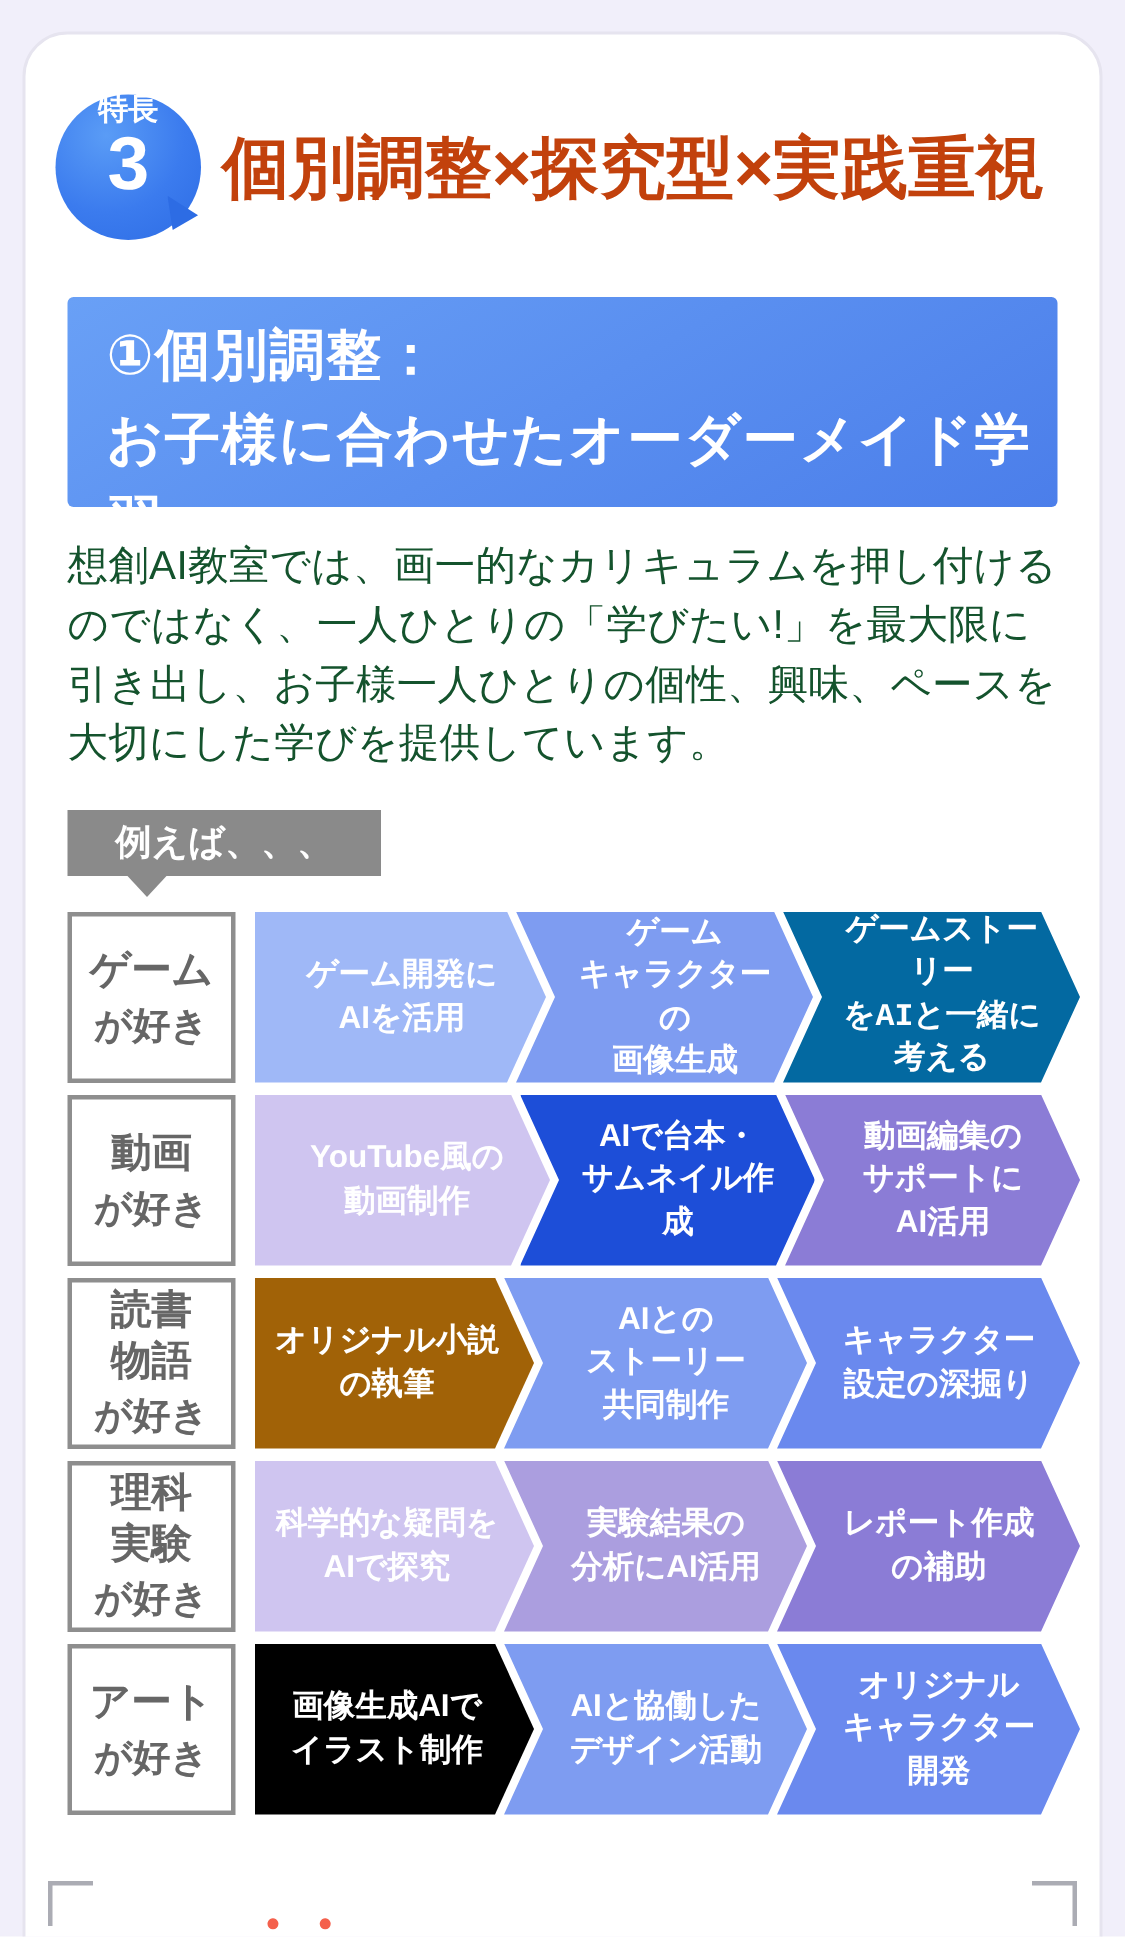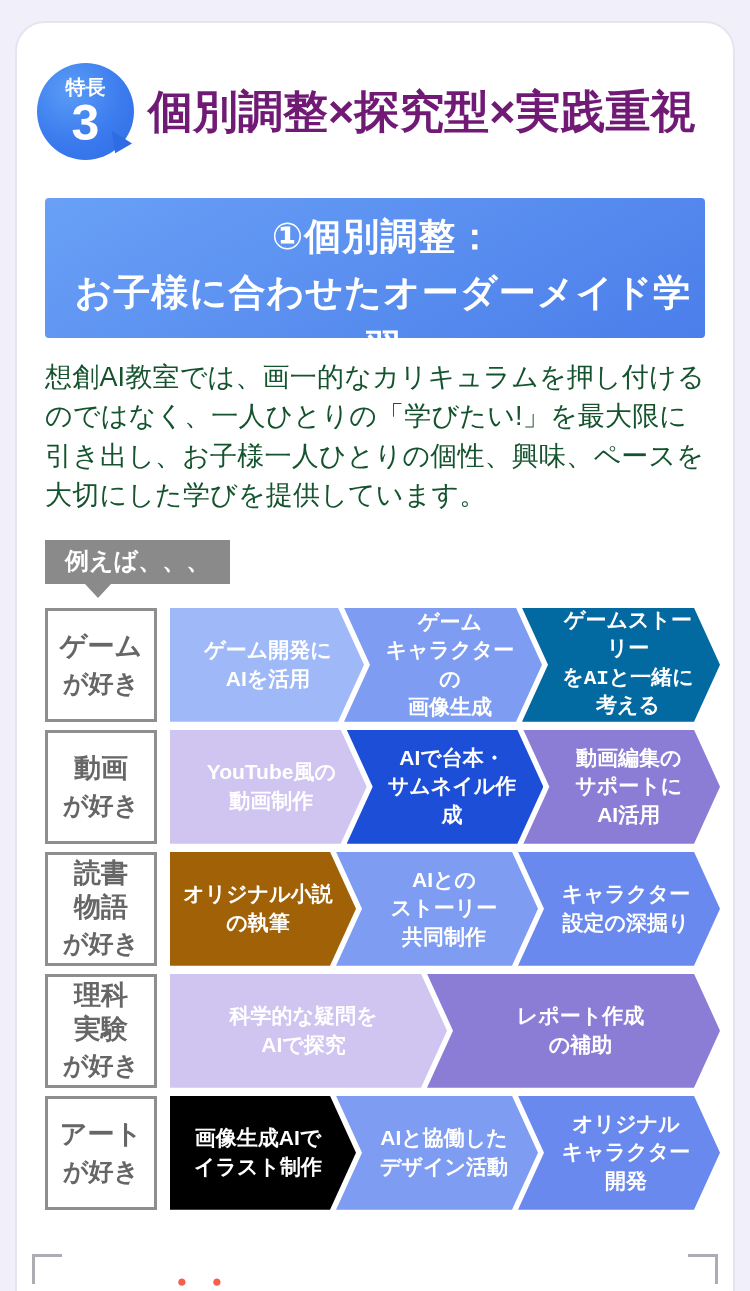--- a/index.html
+++ b/index.html
@@ -12,55 +12,55 @@
   .card {
     position:absolute; left:15px; top:21px; width:720px; height:1380px;
     background:#ffffff; border:2px solid #e6e4ef; border-radius:30px;
   }
 
   
   .title-row { display:flex; align-items:center; gap:14px; margin:40px 18px 0 20px; }
   .badge {
     position:relative; width:97px; height:97px; border-radius:50%;
     background:radial-gradient(circle at 35% 28%, #5a9cf6 0%, #3b7bee 55%, #2d6ce4 100%);
-    display:flex; flex-direction:column; align-items:center; justify-content:center;
+    display:flex; flex-direction:column; align-items:center; 
     color:#fff; flex-shrink:0;
   }
   .badge::after {
     content:""; position:absolute; right:2px; bottom:6px;
     width:22px; height:22px; background:#2d6ce4;
     clip-path:polygon(0 0, 100% 45%, 30% 100%);
     transform:rotate(8deg);
   }
   .badge-top { font-size:20px; font-weight:700; line-height:1; margin-bottom:4px; }
   .badge-num { font-size:50px; font-weight:800; line-height:0.9; }
   .page-title {
-    font-size:45px; font-weight:800; color:#701a75; white-space:nowrap;
+    font-size:45px; font-weight:800; color:#c2410c; white-space:nowrap;
     letter-spacing:0px; text-shadow:0 1px 0 rgba(255,255,255,0.6);
   }
 
   
   .heading-banner {
     margin:38px 28px 0; height:140px; border-radius:4px;
     background:linear-gradient(150deg,#69a0f6 0%, #4b7eea 100%);
     color:#fff; font-size:37px; font-weight:800; line-height:1.5;
-    padding:11px 10px 0 26px; letter-spacing:1px;text-align:center;
+    padding:11px 10px 0 26px; letter-spacing:1px;
   }
 
   
   .intro {
     margin:20px 28px 0; font-size:27px; line-height:1.46; color:#14532d;
     font-weight:500; letter-spacing:0.2px;
   }
 
   
   .example-wrap { margin:24px 0 0 28px; }
   .example-label {
     display:inline-block; background:#8a8a8a; color:#fff;
-    font-size:24px; font-weight:700; padding:5px 20px 7px;
+    font-size:24px; font-weight:700; padding:5px 32px 7px;
   }
   .example-pointer {
     width:0; height:0; margin-left:40px;
     border-left:13px solid transparent; border-right:13px solid transparent;
     border-top:14px solid #8a8a8a;
   }
 
   
   .rows { margin:10px 13px 0 28px; }
   .row { display:flex; height:114px; margin-bottom:8px; }
@@ -179,20 +179,22 @@
 
     <div class="row">
       <div class="label-box">
         <span class="label-main">理科
 実験</span>
         <span class="label-suffix">が好き</span>
       </div>
       <div class="chevrons">
         <div class="chev" style="background-color: rgb(207, 197, 240);">科学的な疑問を
 AIで探究</div>
+        <div class="chev" style="background-color: rgb(171, 158, 223);">実験結果の
+分析にAI活用</div>
         <div class="chev" style="background-color: rgb(139, 124, 214);">レポート作成
 の補助</div>
       </div>
     </div>
 
     <div class="row">
       <div class="label-box">
         <span class="label-main">アート</span>
         <span class="label-suffix">が好き</span>
       </div>

